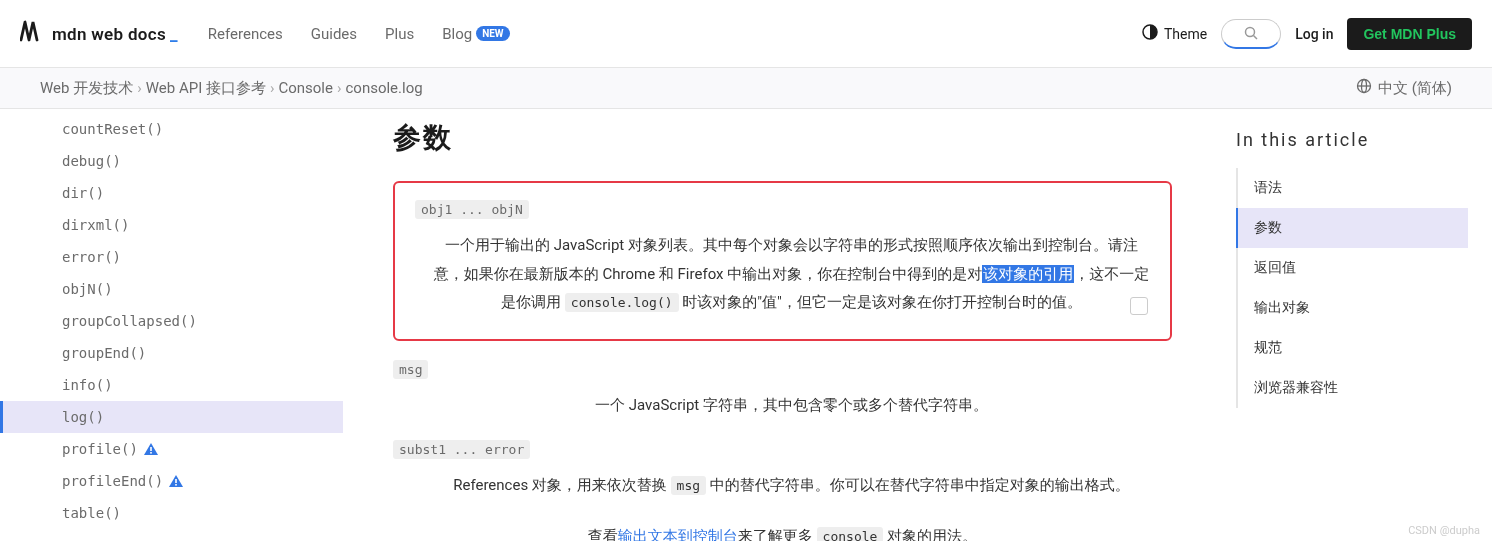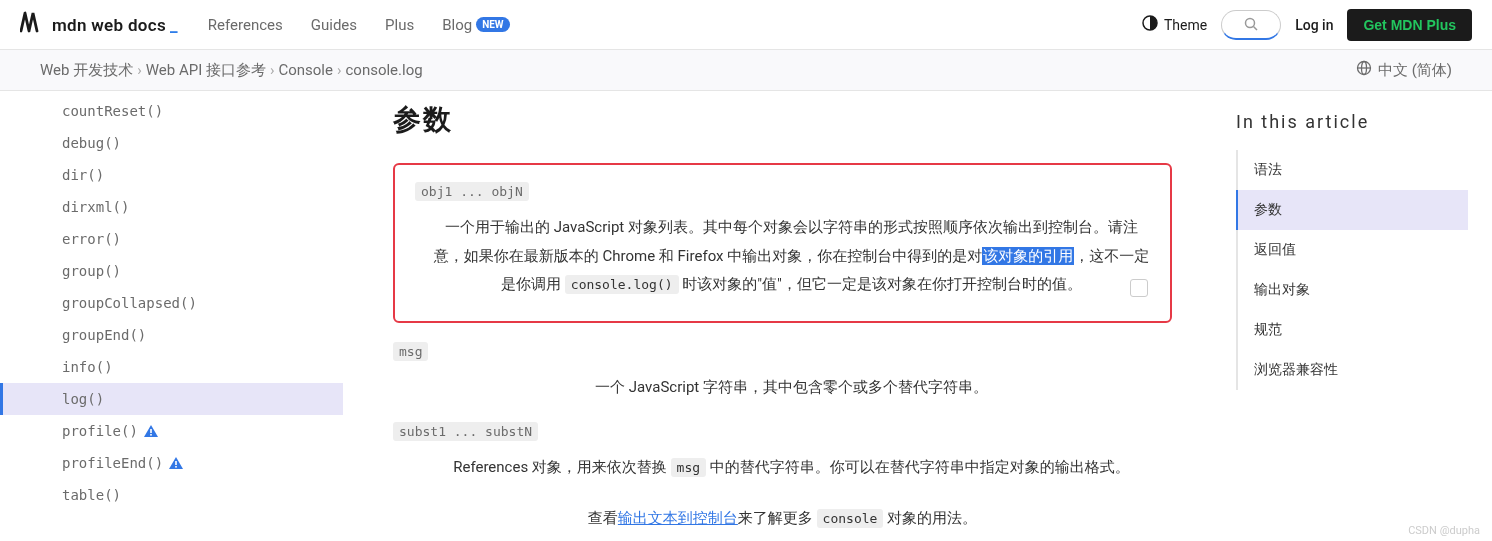--- a/index.html
+++ b/index.html
@@ -1,19 +1,19 @@
 <!DOCTYPE html>
 <html><head>
   <meta charset="utf-8">
   <style>
     * { margin: 0; padding: 0; box-sizing: border-box; }
     body { font-family: -apple-system, BlinkMacSystemFont, "Segoe UI", Roboto, Arial, sans-serif; font-size: 14px; color: #1b1b1b; background: #fff; }
     
     
-    .top-nav { display: flex; align-items: center; padding: 0 20px; height: 50px; border-bottom: 1px solid #e5e5e5; }
+    .top-nav { display: flex; align-items: center; padding: 0 20px; height: 68px; border-bottom: 1px solid #e5e5e5; }
     .logo { display: flex; align-items: center; font-weight: 600; color: #1b1b1b; text-decoration: none; margin-right: 30px; font-size: 17px; letter-spacing: 0.3px; }
     .logo-icon { font-size: 22px; margin-right: 6px; color: #1b1b1b; }
     .logo-underscore { color: #2e7de9; margin-left: 4px; font-weight: 700; }
     .nav-items { display: flex; gap: 28px; flex: 1; }
     .nav-item { color: #6b6b6b; cursor: pointer; font-size: 15px; display: flex; align-items: center; gap: 4px; }
     .new-badge { background: #3277e5; color: #fff; font-size: 10px; font-weight: 700; padding: 2px 6px; border-radius: 10px; }
     .right-nav { display: flex; align-items: center; gap: 14px; }
     .theme-toggle { display: flex; align-items: center; gap: 6px; cursor: pointer; color: #1b1b1b; font-size: 14px; }
     .search-box { width: 60px; height: 30px; border: 1.5px solid #ccc; border-bottom: 2.5px solid #3277e5; border-radius: 20px; display: flex; align-items: center; justify-content: center; color: #999; }
     .login-link { color: #1b1b1b; cursor: pointer; font-size: 14px; font-weight: 500; }
@@ -134,21 +134,21 @@
       <div class="sidebar-item">
         <span>dir()</span>
       </div>
       <div class="sidebar-item">
         <span>dirxml()</span>
       </div>
       <div class="sidebar-item">
         <span>error()</span>
       </div>
       <div class="sidebar-item">
-        <span>group()</span>
+        <span>objN()</span>
       </div>
       <div class="sidebar-item">
         <span>groupCollapsed()</span>
       </div>
       <div class="sidebar-item">
         <span>groupEnd()</span>
       </div>
       <div class="sidebar-item">
         <span>info()</span>
       </div>
@@ -190,21 +190,21 @@
       </div>
       <div class="small-square"></div>
     </div>
 
     <div class="param-block">
       <code class="param-code">msg</code>
       <div class="param-desc">一个 JavaScript 字符串，其中包含零个或多个替代字符串。</div>
     </div>
 
     <div class="param-block">
-      <code class="param-code">subst1 ... substN</code>
+      <code class="param-code">subst1 ... error</code>
       <div class="param-desc">
         <span>References 对象，用来依次替换 </span><code class="inline-code">msg</code><span> 中的替代字符串。你可以在替代字符串中指定对象的输出格式。</span>
       </div>
     </div>
 
     <div class="param-desc" style="padding-left:0">
       <span>查看</span><span class="link-text">输出文本到控制台</span><span>来了解更多 </span><code class="inline-code">console</code><span> 对象的用法。</span>
     </div>
   </div>
 

